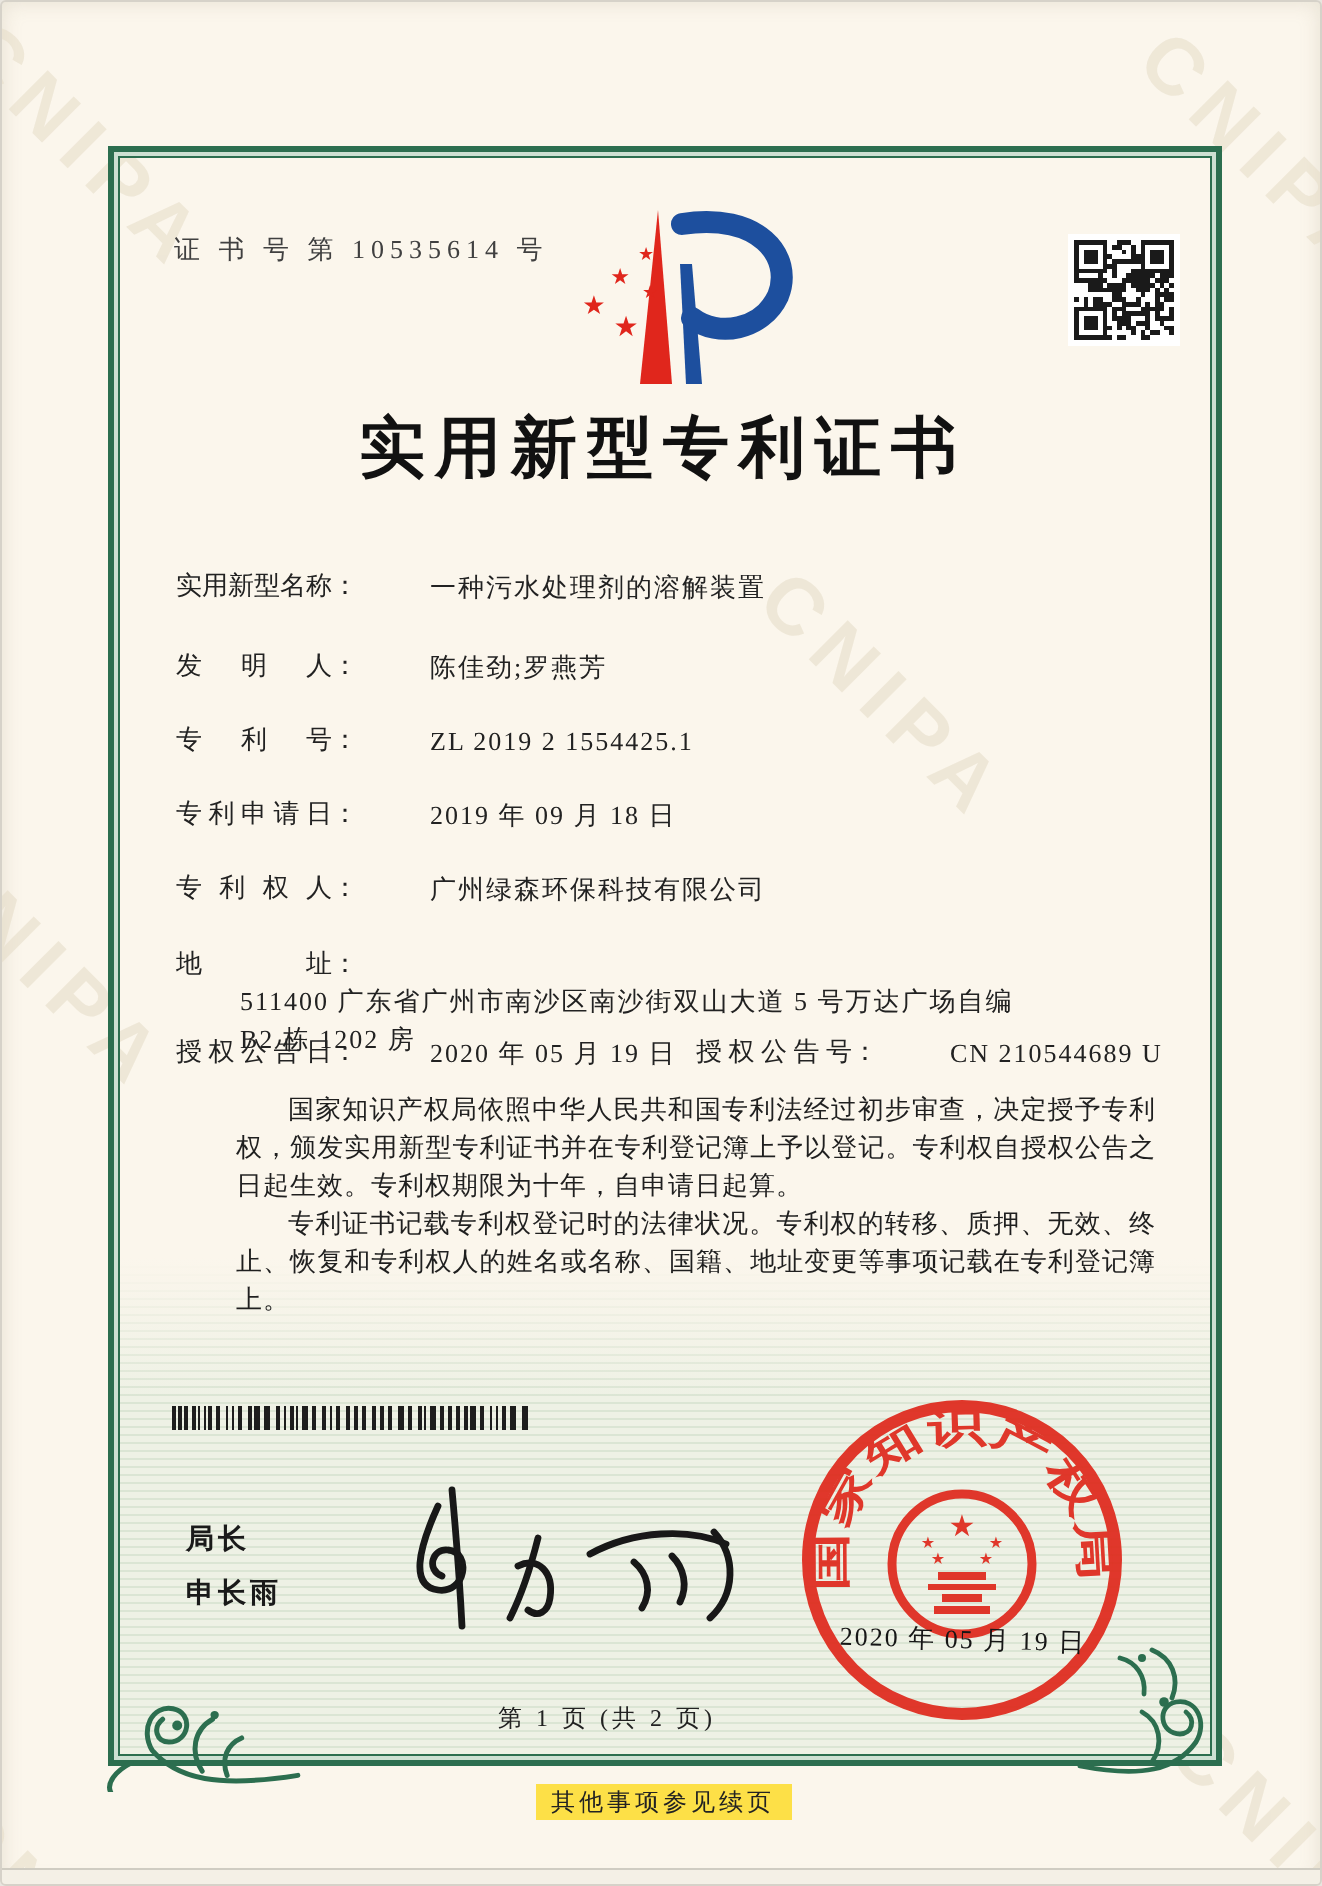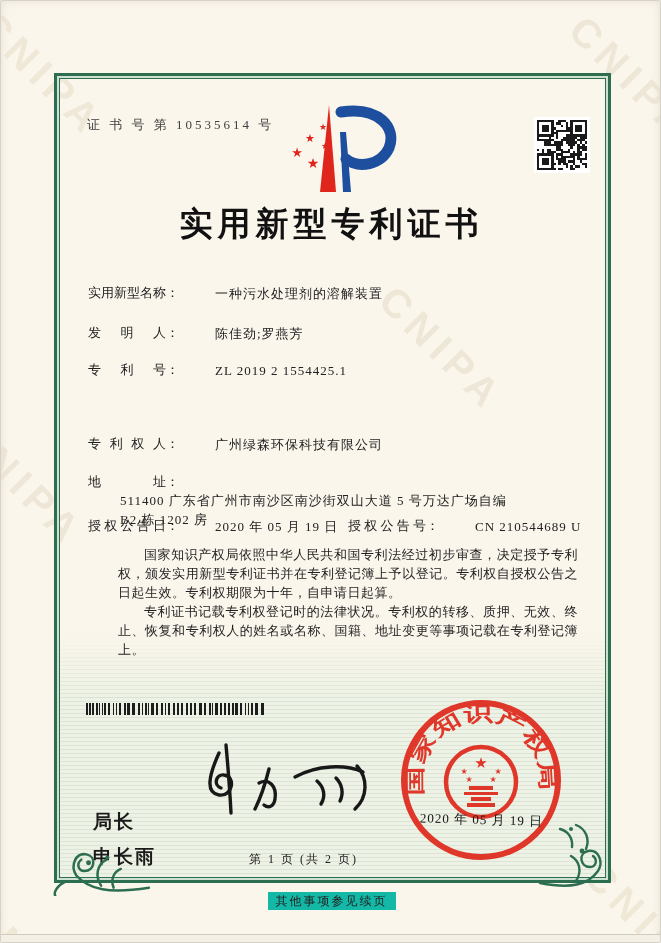--- a/index.html
+++ b/index.html
@@ -46,33 +46,33 @@
     display:inline-block; width:78px; text-align:justify; text-align-last:justify;
     vertical-align:top; color:#222;
   }
   .fcolon { display:inline-block; vertical-align:top; margin-right:4px; }
   .fvalue { display:inline-block; vertical-align:top; letter-spacing:1px; max-width:400px; line-height:19px;margin-left:32px; }
   .grant-no-group { position:absolute; left:260px; top:0; }
   .paras { position:absolute; left:85px; top:544px; width:492px; text-align:justify; }
   .paras p { font-size:13px; line-height:19px; text-indent:2em; letter-spacing:.5px; color:#1f1f1f; margin-bottom:0;margin-left:32px; }
   .barcode { position:absolute; left:85px; top:702px; width:178px; height:12px; }
   .barcode svg { width:100%; height:100%; display:block; fill:#1d1d1d; }
-  .director { position:absolute; left:92px; top:760px; font-family:"Liberation Sans","DejaVu Sans",sans-serif; font-weight:700; font-size:19px; letter-spacing:2px; color:#1a1a1a;margin-top:48px; }
+  .director { position:absolute; left:92px; top:760px; font-family:"Liberation Sans","DejaVu Sans",sans-serif; font-weight:700; font-size:14px; letter-spacing:2px; color:#1a1a1a; }
   .director div { margin-bottom:9px; }
   .signature { position:absolute; left:198px; top:742px; width:176px; height:72px; }
   .seal { position:absolute; left:396px; top:695px; width:168px; height:168px; opacity:.93; }
   .seal-date {
     position:absolute; left:403px; top:810px; width:155px; text-align:center;
     font-size:13px; letter-spacing:1px; color:#161616; transform:rotate(1.5deg); z-index:3;
   }
   .page-info { position:absolute; left:0; top:850px; width:605px; text-align:center; font-size:12px; letter-spacing:2px; color:#222; }
   .footer-note {
     position:absolute; left:0; top:892px; width:661px; text-align:center; font-size:12px; letter-spacing:2px; color:#222;
   }
-  .footer-note span { background:#14b8a6; padding:2px 8px; }
+  .footer-note span { background:#fde047; padding:2px 8px; }
   .flourish { position:absolute; z-index:3; }
   .fl-left { left:44px; top:843px; width:108px; height:52px; }
   .fl-right { right:44px; top:818px; width:78px; height:76px; }
   .bottom-edge { position:absolute; left:0; right:0; bottom:0; height:8px; background:#f4f0e6; border-top:1px solid #cfccc2; z-index:4; }
 </style>
 </head>
 <body>
 
 <div class="page">
 
@@ -374,20 +374,23 @@
 
     <div class="field-row" style="top:283px">
       <span class="flabel">实用新型名称</span><span class="fcolon">：</span><span class="fvalue">一种污水处理剂的溶解装置</span>
     </div>
     <div class="field-row" style="top:323px">
       <span class="flabel">发明人</span><span class="fcolon">：</span><span class="fvalue">陈佳劲;罗燕芳</span>
     </div>
     <div class="field-row" style="top:360px">
       <span class="flabel">专利号</span><span class="fcolon">：</span><span class="fvalue">ZL 2019 2 1554425.1</span>
     </div>
+    <div class="field-row" style="top:397px">
+      <span class="flabel">专利申请日</span><span class="fcolon">：</span><span class="fvalue">2019 年 09 月 18 日</span>
+    </div>
     <div class="field-row" style="top:434px">
       <span class="flabel">专利权人</span><span class="fcolon">：</span><span class="fvalue">广州绿森环保科技有限公司</span>
     </div>
     <div class="field-row" style="top:472px">
       <span class="flabel">地址</span><span class="fcolon">：</span><span class="fvalue">511400 广东省广州市南沙区南沙街双山大道 5 号万达广场自编 B2 栋 1202 房</span>
     </div>
     <div class="field-row" style="top:516px">
       <span class="flabel">授权公告日</span><span class="fcolon">：</span><span class="fvalue">2020 年 05 月 19 日</span>
       <span class="grant-no-group">
         <span class="flabel">授权公告号</span><span class="fcolon">：</span><span class="fvalue">CN 210544689 U</span>

